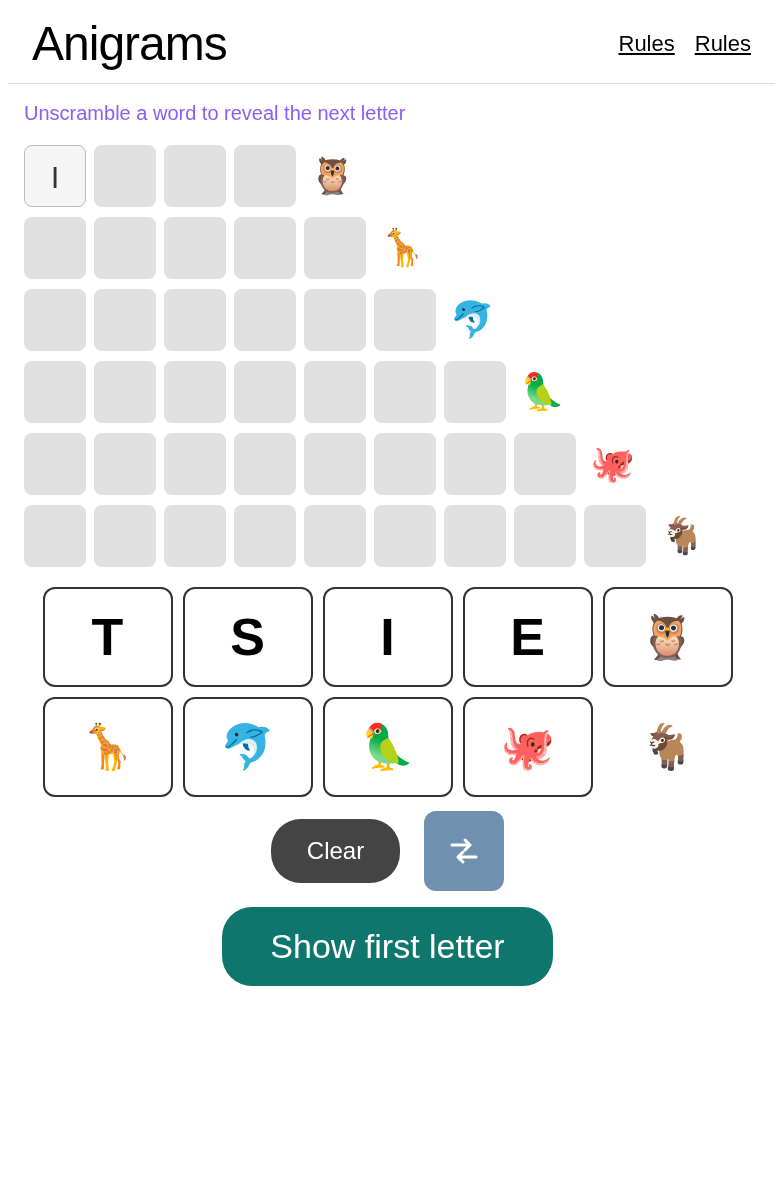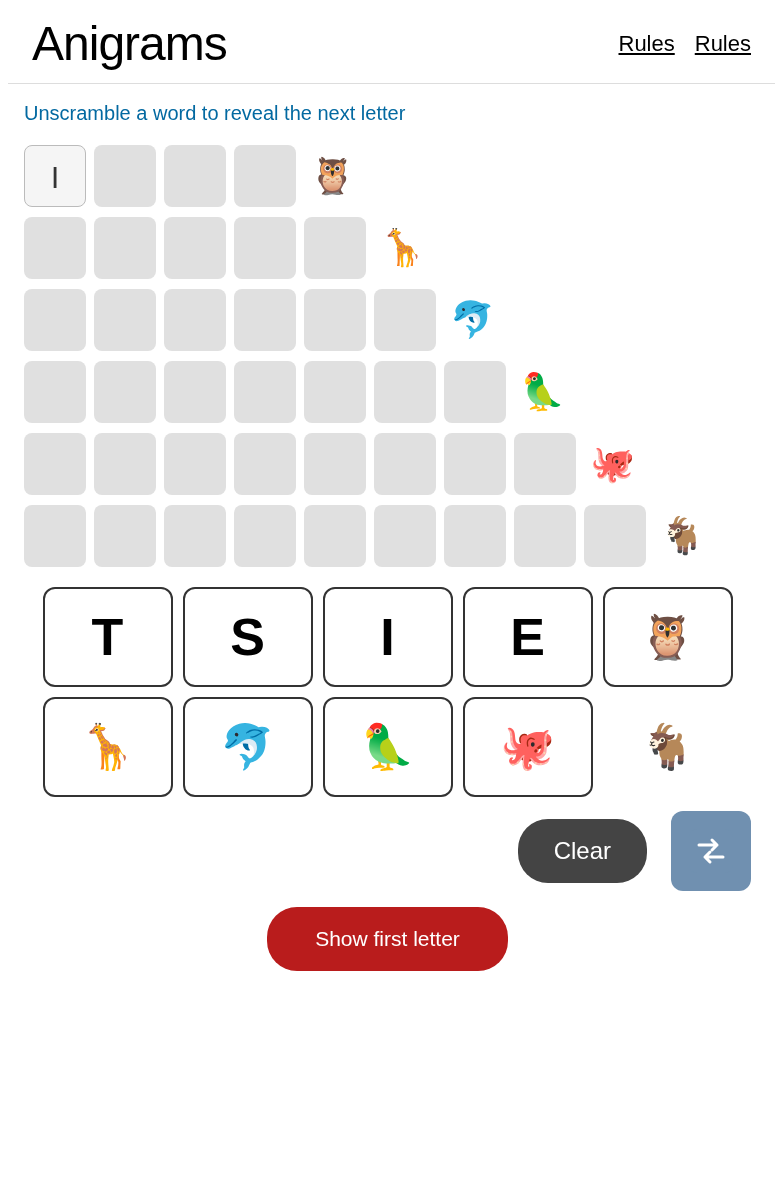--- a/index.html
+++ b/index.html
@@ -29,21 +29,21 @@
       font-size: 22px;
     }
     .header-links a {
       text-decoration: underline;
       color: #000;
       cursor: pointer;
     }
     .subtitle {
       padding: 18px 24px 10px;
       font-size: 20px;
-      color: #0369a1;
+      color: #8b5cf6;
     }
     .game-area {
       padding: 10px 24px;
     }
     .word-rows {
       display: flex;
       flex-direction: column;
       gap: 10px;
       margin-bottom: 20px;
     }
@@ -98,21 +98,21 @@
     }
     .key-tile.emoji-tile {
       font-size: 44px;
     }
     .key-tile.goat-plain {
       border: none;
       cursor: default;
     }
     .action-row {
       display: flex;
-      justify-content: flex-end;
+      justify-content: center;
       align-items: center;
       gap: 24px;
       margin-top: 14px;
     }
     .btn-action {
       background: #444;
       color: #fff;
       border: none;
       border-radius: 30px;
       padding: 18px 36px;
@@ -129,26 +129,26 @@
       display: flex;
       align-items: center;
       justify-content: center;
       cursor: pointer;
       font-size: 36px;
       color: #fff;
     }
     .btn-show-first {
       display: block;
       margin: 16px auto 0;
-      background: #b91c1c;
+      background: #0f766e;
       color: #fff;
       border: none;
       border-radius: 30px;
       padding: 20px 48px;
-      font-size: 21px;
+      font-size: 34px;
       cursor: pointer;
       font-weight: 500;
     }
   </style>
 </head>
 <body>
 
 <header>
   <div class="app-title">Anigrams</div>
   <div class="header-links">

